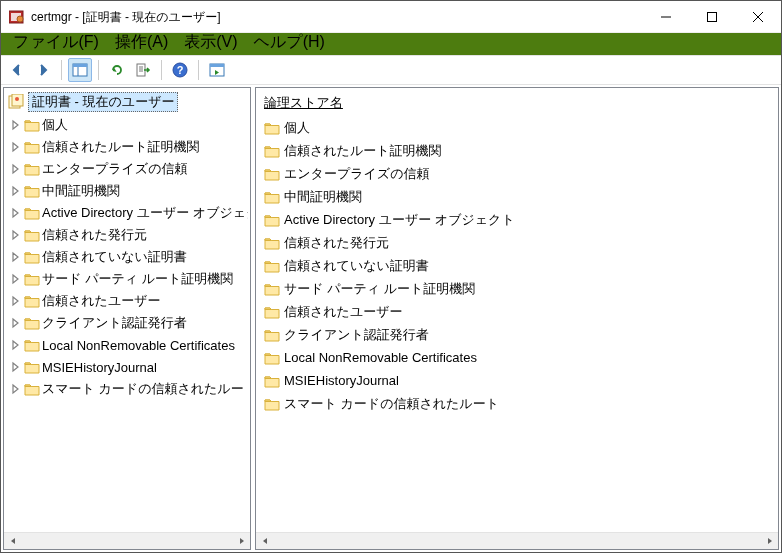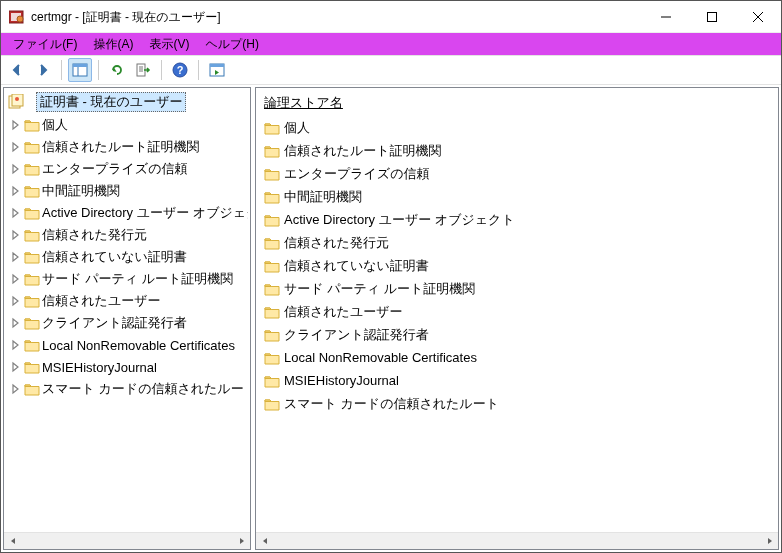--- a/index.html
+++ b/index.html
@@ -42,24 +42,24 @@
   .win-btn {
     width: 46px; height: 100%;
     display: flex; align-items: center; justify-content: center;
     cursor: default;
   }
   .win-btn svg { width: 10px; height: 10px; }
   
   .menubar {
     height: 22px;
     display: flex;
-    align-items: center;
+    align-items: flex-end;
     padding: 0 4px;
-    background: #d946ef;
-    font-size: 12px;
+    background: #4d7c0f;
+    font-size: 16px;
   }
   .menubar .menu-item {
     padding: 2px 8px;
     cursor: default;
   }
   
   .toolbar {
     height: 30px;
     display: flex;
     align-items: center;
@@ -115,21 +115,21 @@
     width: 17px; height: 17px;
     display: flex; align-items: center; justify-content: center;
     background: #f0f0f0;
     color: #606060;
   }
   
   .tree-root {
     display: flex;
     align-items: center;
     padding: 2px 4px;
-    gap: 12px;
+    gap: 4px;
     font-size: 13px;
   }
   .tree-root .label {
     background: #cde8ff;
     border: 1px dotted #666;
     padding: 0 3px;
   }
   .tree-item {
     display: flex;
     align-items: center;

